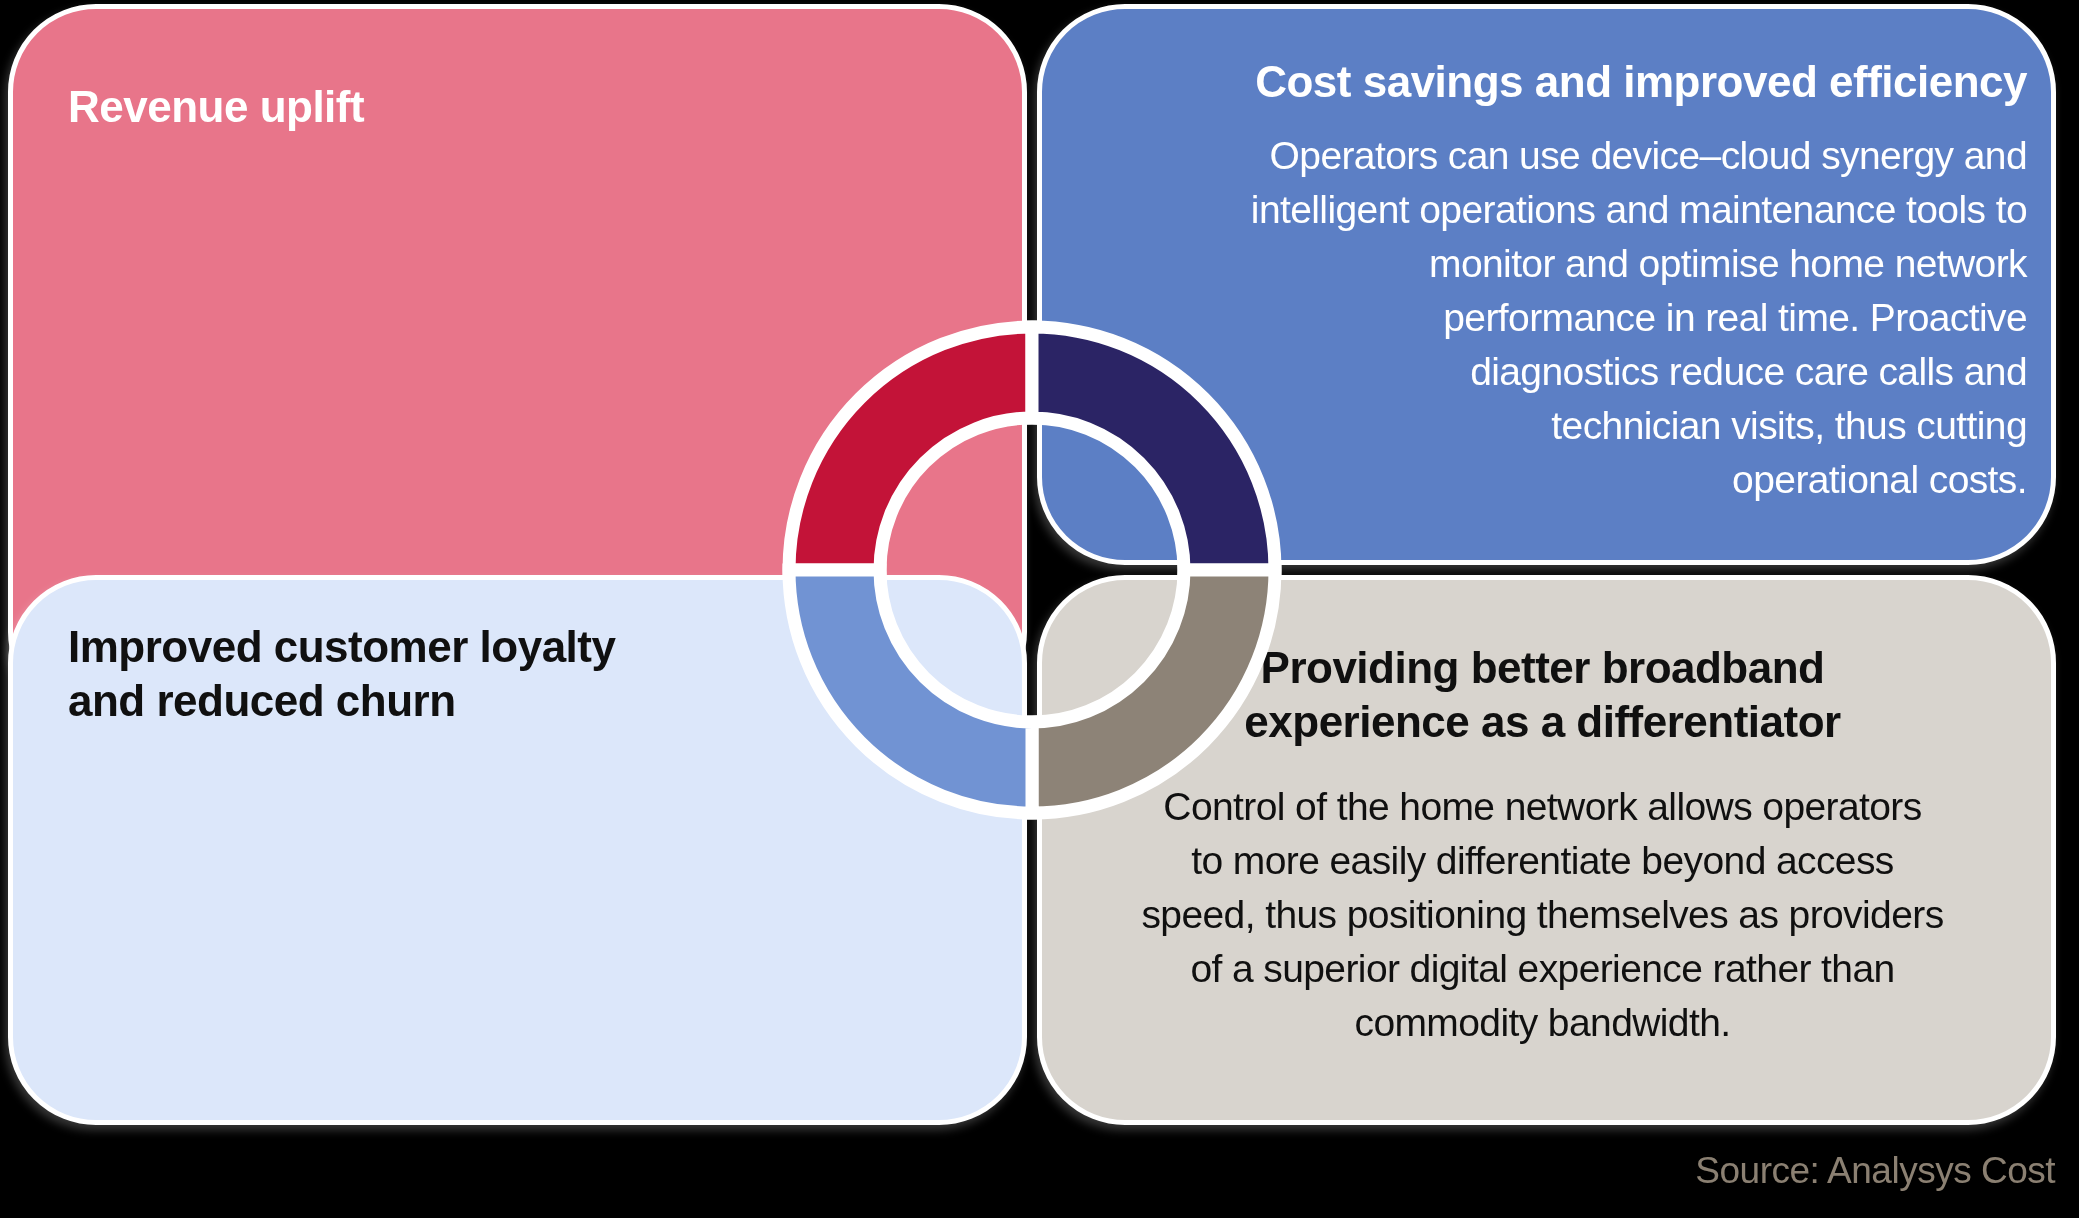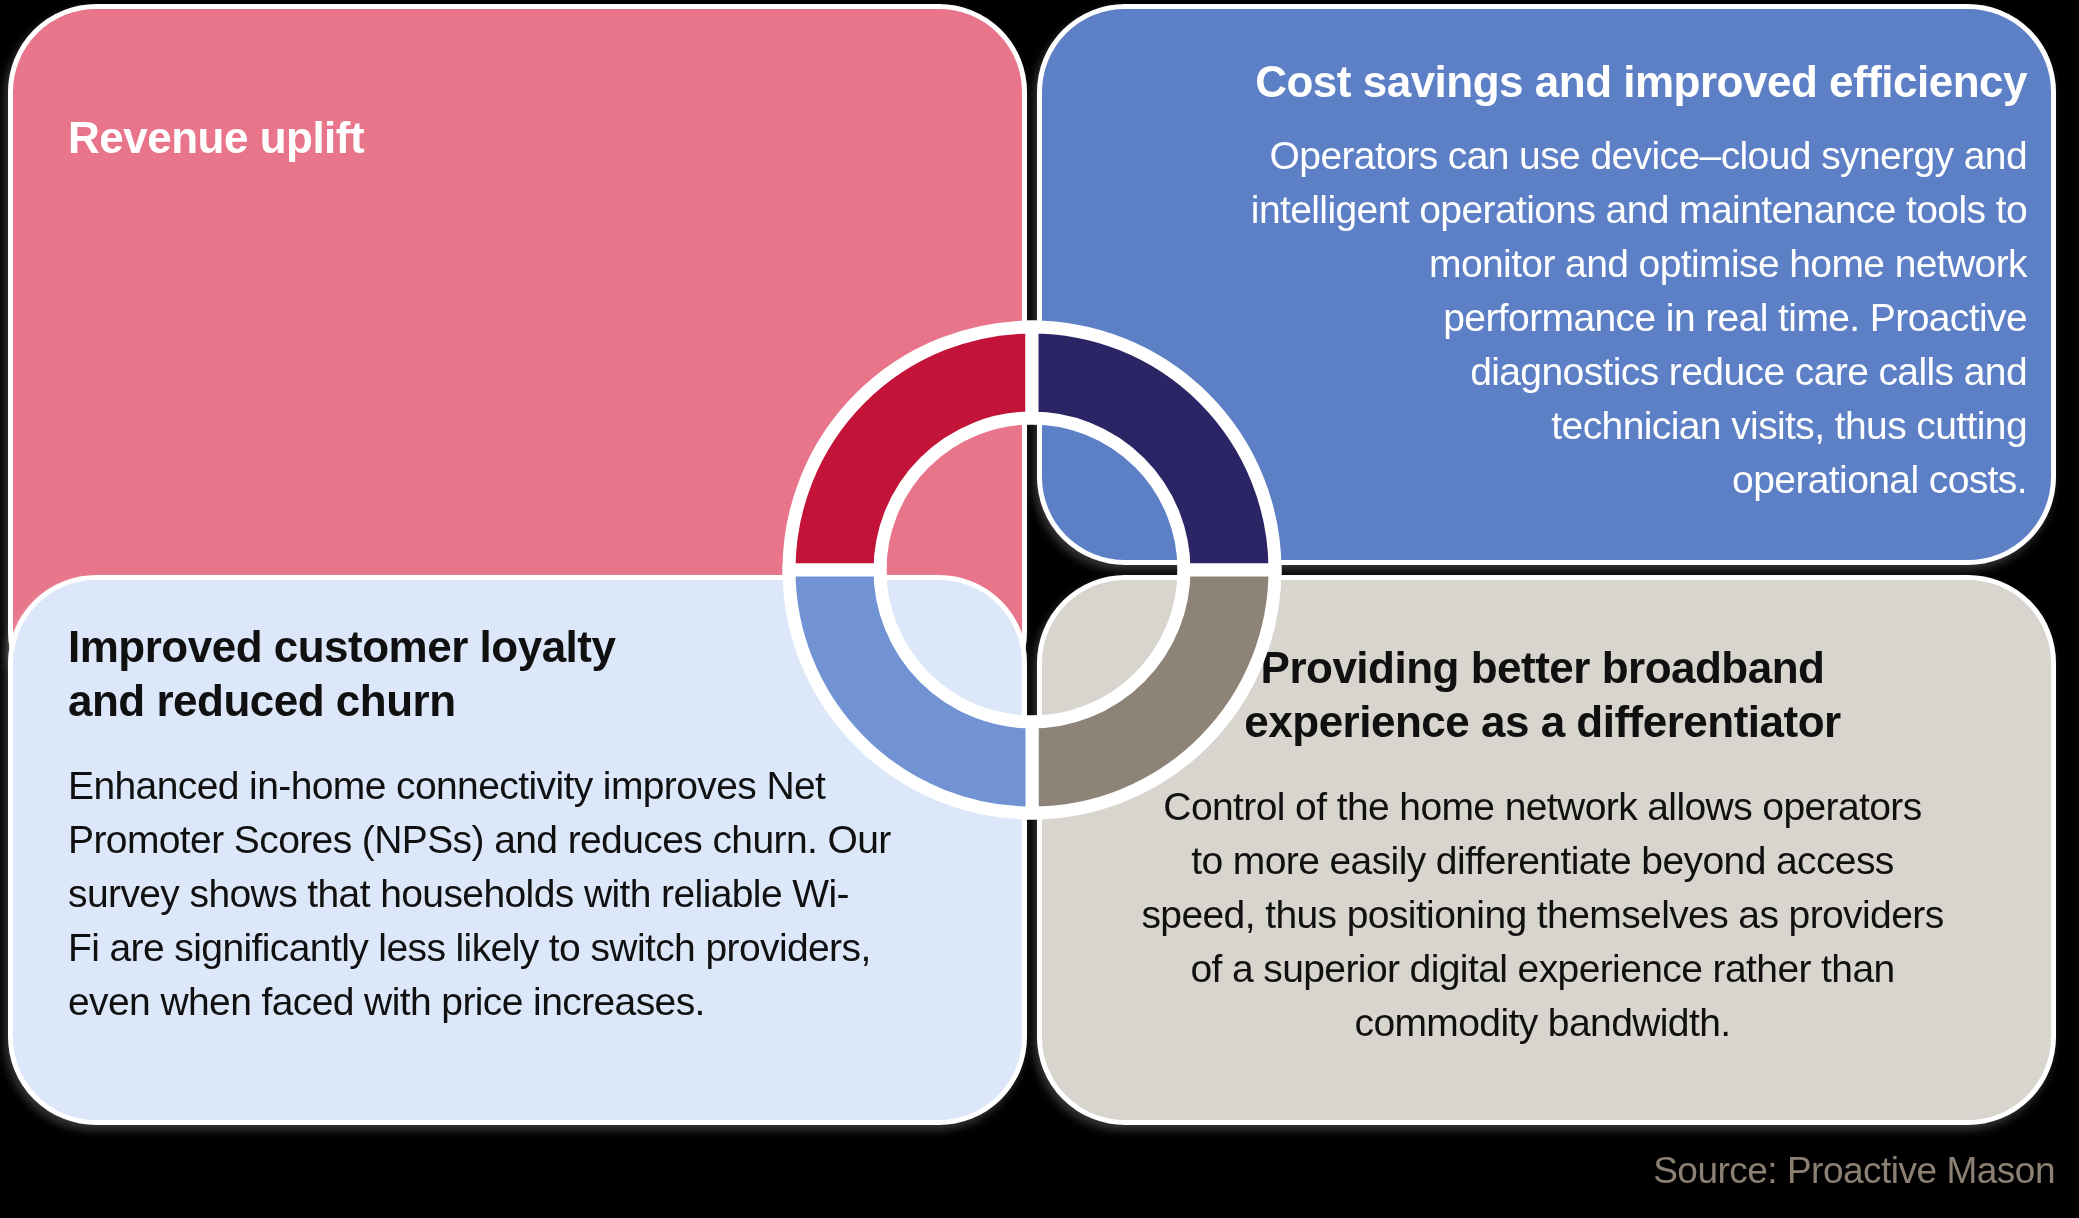--- a/index.html
+++ b/index.html
@@ -10,21 +10,21 @@
     font-family:"Liberation Sans", sans-serif;
     overflow:hidden;
   }
   .box{
     position:absolute;
     box-sizing:border-box;
     border:5px solid #fff;
     border-radius:88px;
     box-shadow:-3px 5px 10px rgba(255,255,255,0.22);
   }
-  .box-tl{left:8px;top:4px;width:1019px;height:716px;background:#E8758A;padding:102px 40px 0 55px;}
+  .box-tl{left:8px;top:4px;width:1019px;height:716px;background:#E8758A;padding:71px 40px 0 55px;}
   .box-tr{left:1037px;top:4px;width:1019px;height:561px;background:#5C7FC5;padding:46px 24px 0 40px;text-align:right;}
   .box-bl{left:8px;top:575px;width:1019px;height:550px;background:#DCE7FA;padding:40px 40px 0 55px;}
   .box-br{left:1037px;top:575px;width:1019px;height:550px;background:#D8D4CE;padding:61px 48px 0 40px;text-align:center;}
   .q-title{
     margin:0;
     font-size:44px;
     font-weight:bold;
     line-height:54px;
     letter-spacing:-0.5px;
     white-space:pre-line;
@@ -70,39 +70,34 @@
 monitor and optimise home network
 performance in real time. Proactive
 diagnostics reduce care calls and
 technician visits, thus cutting
 operational costs.</p>
   </section>
 
   <section class="box box-bl">
     <h2 class="q-title dark">Improved customer loyalty
 and reduced churn</h2>
-    <p class="q-body dark">Enhanced in-home connectivity improves Net
-Promoter Scores (NPSs) and reduces churn. Our
-survey shows that households with reliable Wi-
-Fi are significantly less likely to switch providers,
-even when faced with price increases.</p>
   </section>
 
   <section class="box box-br">
     <h2 class="q-title dark">Providing better broadband
 experience as a differentiator</h2>
     <p class="q-body dark">Control of the home network allows operators
 to more easily differentiate beyond access
 speed, thus positioning themselves as providers
 of a superior digital experience rather than
 commodity bandwidth.</p>
   </section>
 
   <svg class="ring" viewBox="-260 -260 520 520" xmlns="http://www.w3.org/2000/svg">
     <path stroke="#FFFFFF" stroke-width="13" d="M -243 0 A 243 243 0 0 1 0 -243 L 0 -152 A 152 152 0 0 0 -152 0 Z" fill="#C31338"></path>
     <path stroke="#FFFFFF" stroke-width="13" d="M 0 -243 A 243 243 0 0 1 243 0 L 152 0 A 152 152 0 0 0 0 -152 Z" fill="#2B2465"></path>
     <path stroke="#FFFFFF" stroke-width="13" d="M 243 0 A 243 243 0 0 1 0 243 L 0 152 A 152 152 0 0 0 152 0 Z" fill="#8D8377"></path>
     <path stroke="#FFFFFF" stroke-width="13" d="M 0 243 A 243 243 0 0 1 -243 0 L -152 0 A 152 152 0 0 0 0 152 Z" fill="#7193D3"></path>
   </svg>
 
-  <div class="source-note">Source: Proactive Mason</div>
+  <div class="source-note">Source: Analysys Cost</div>
 
 </div>
 
 </body></html>

